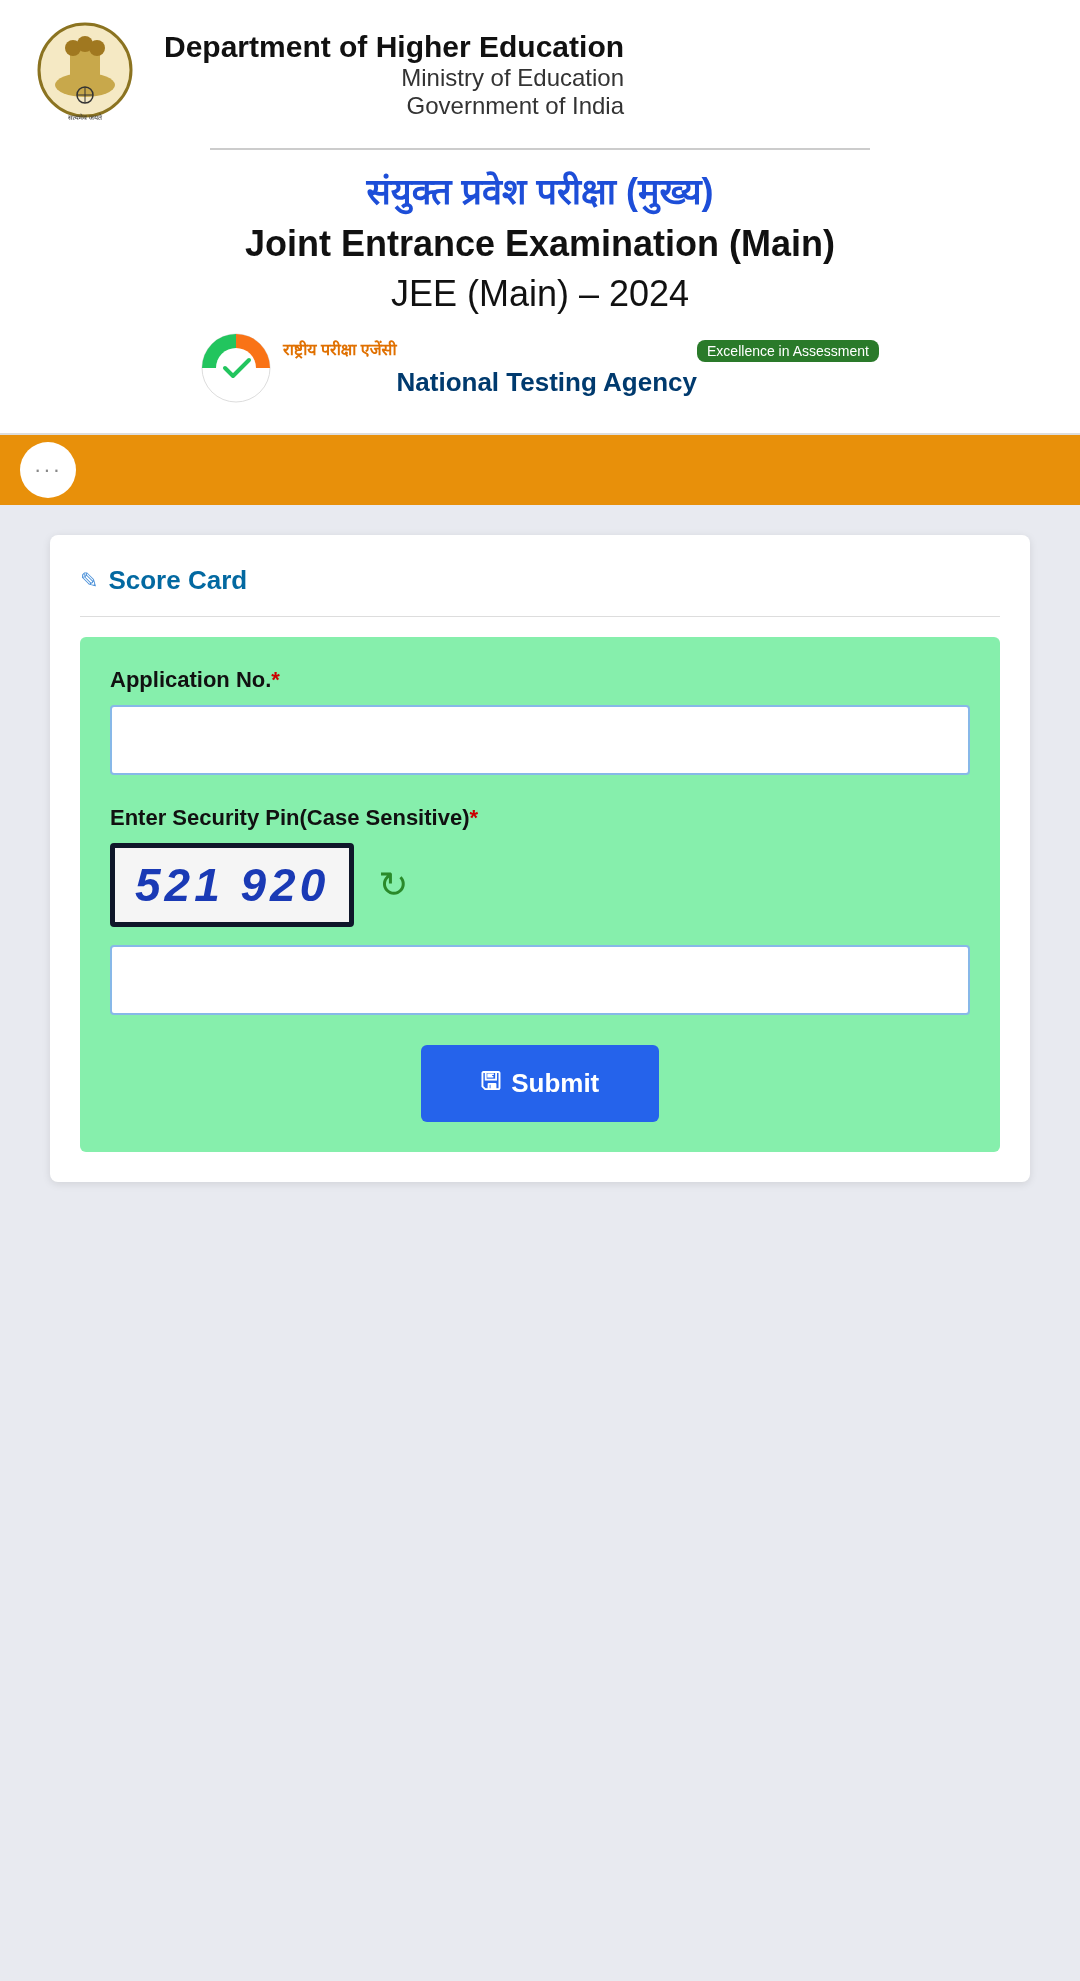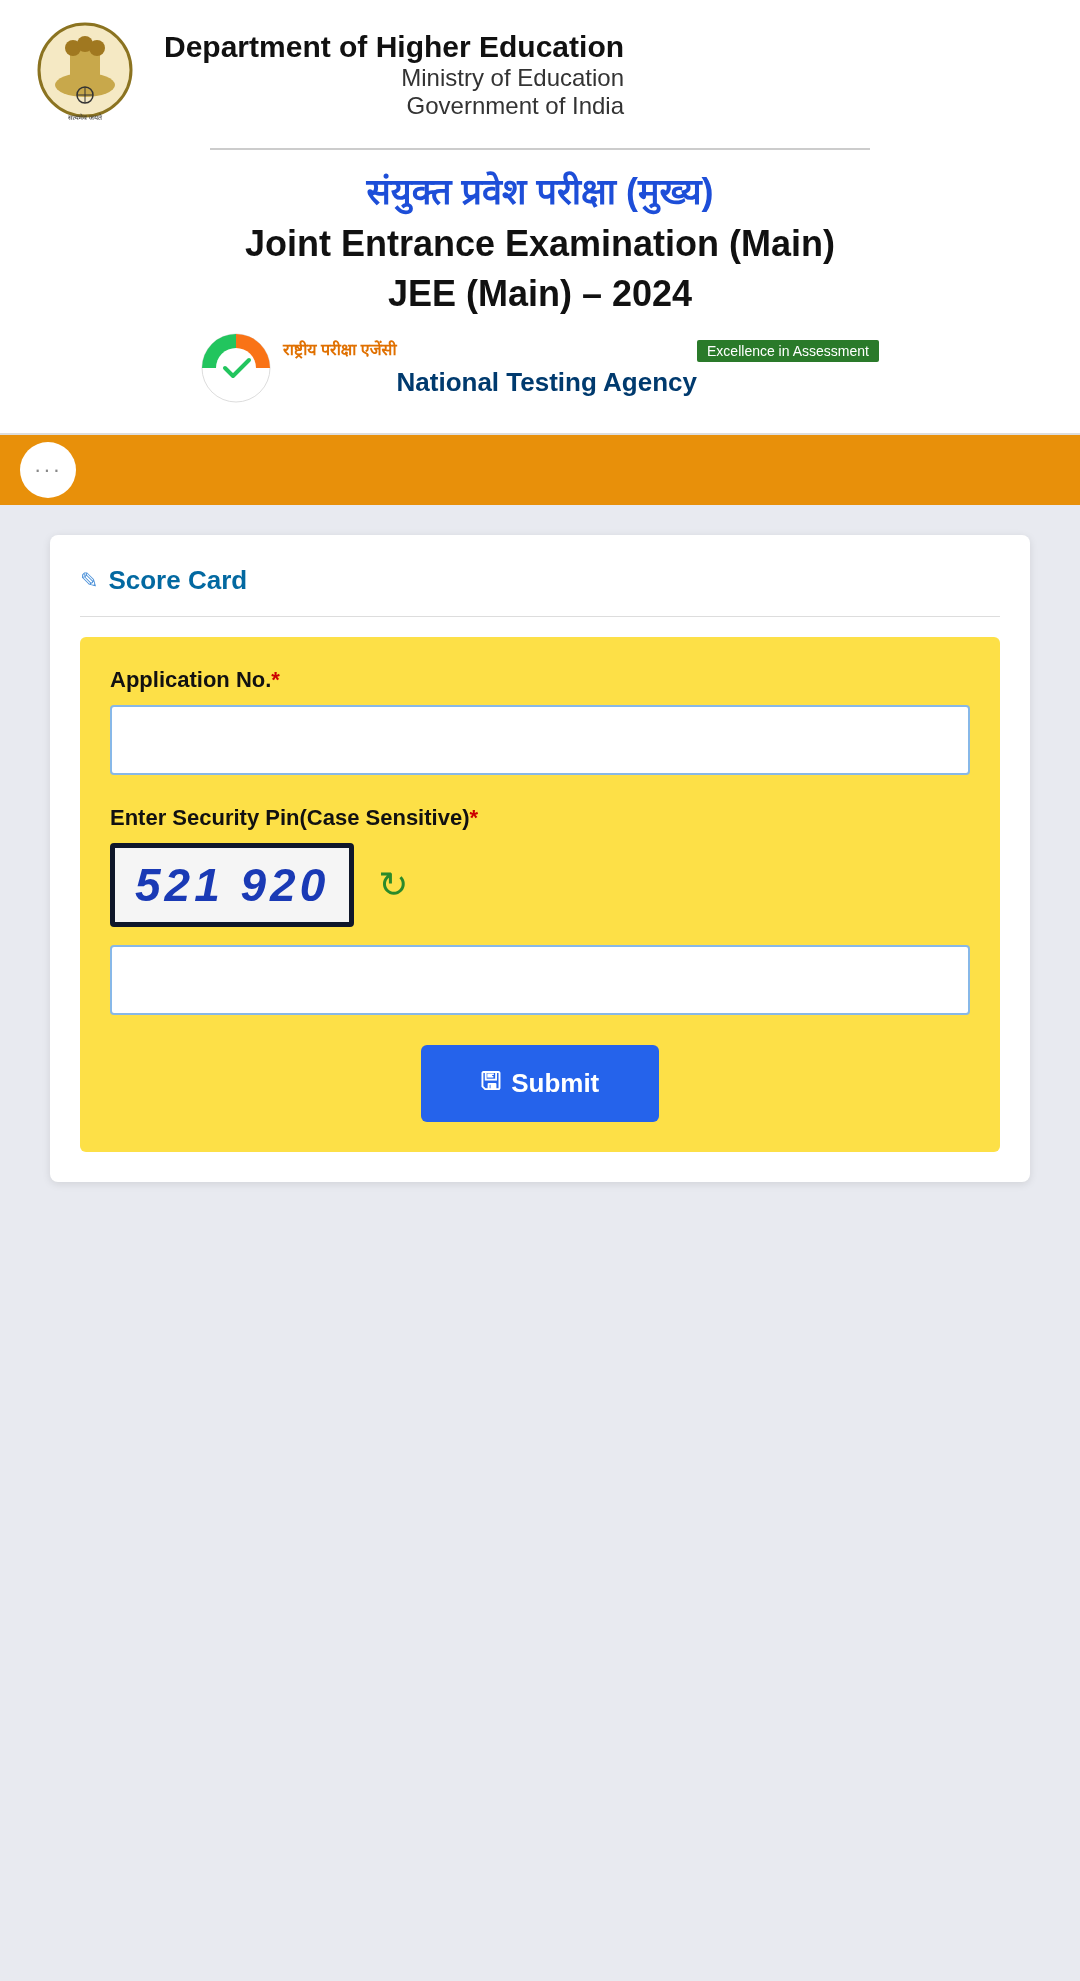--- a/index.html
+++ b/index.html
@@ -76,21 +76,21 @@
     .title-english {
       font-size: 36px;
       font-weight: bold;
       color: #111;
       text-align: center;
       margin-bottom: 8px;
     }
 
     .title-year {
       font-size: 36px;
-      font-weight: bold;
+      font-weight: normal;
       color: #111;
       text-align: center;
       margin-bottom: 18px;
     }
 
     
     .nta-logo {
       display: flex;
       align-items: center;
       gap: 12px;
@@ -115,21 +115,21 @@
       color: #003a6e;
       margin-top: 29px;
     }
 
     .nta-tagline {
       background: #2a7a2a;
       color: white;
       font-size: 14px;
       padding: 3px 10px;
       margin-top: 2px;
-      border-radius: 2px;
+      border-radius: 8px;
     }
 
     
     .nav-bar {
       background: #e8900a;
       height: 70px;
       display: flex;
       align-items: center;
       padding: 0 20px;
     }
@@ -180,21 +180,21 @@
     }
 
     .score-card-title {
       font-size: 26px;
       font-weight: bold;
       color: #0369a1;
     }
 
     
     .form-section {
-      background: #fde047;
+      background: #86efac;
       border-radius: 6px;
       padding: 30px;
       margin-top: 0;
     }
 
     .form-group {
       margin-bottom: 30px;
     }
 
     .form-label {

